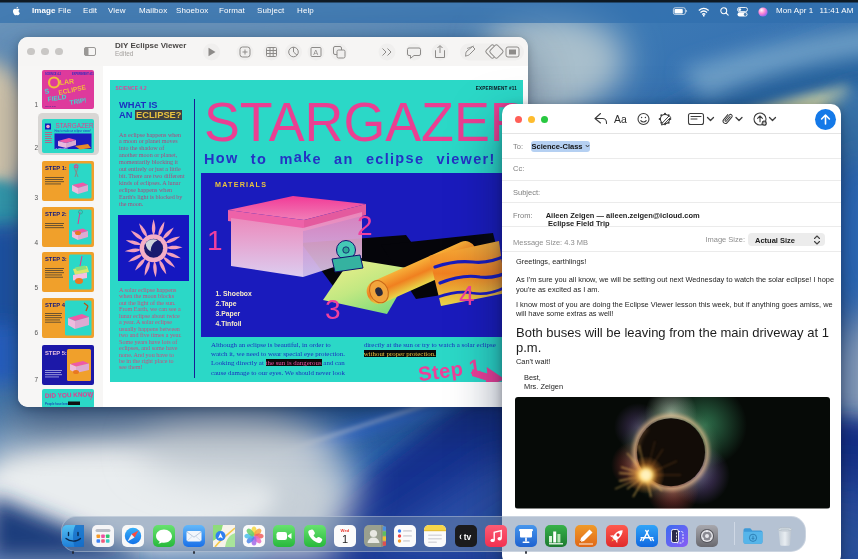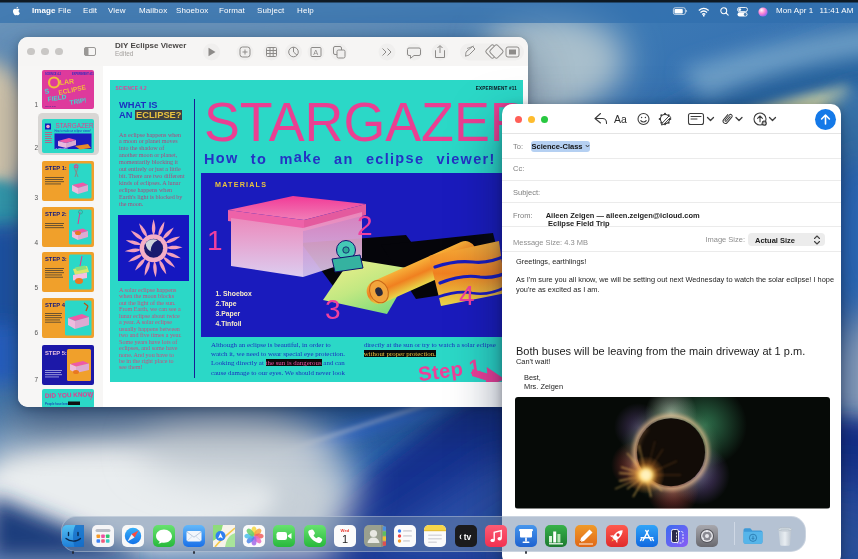--- a/index.html
+++ b/index.html
@@ -469,21 +469,22 @@
   <div class="abs" style="left:43.7px;top:106.9px;font-weight:bold;">Aileen Zeigen — aileen.zeigen@icloud.com</div>
   <div class="abs" style="left:11px;top:134px;color:#8e8e8e;">Message Size: 4.3 MB</div>
   <div class="abs" style="left:203.4px;top:130.6px;color:#8e8e8e;">Image Size:</div>
   <div class="abs" style="left:245.8px;top:129.4px;width:77.7px;height:12.7px;background:#ececec;border-radius:4px;"></div>
   <div class="abs" style="left:253px;top:131.5px;font-weight:bold;">Actual Size</div>
   <svg class="abs" style="left:311px;top:131px" width="8" height="10" viewBox="0 0 8 10" fill="none" stroke="#444" stroke-width="1.1" stroke-linecap="round" stroke-linejoin="round">
     <path d="M1.5,3.5 L4,1 L6.5,3.5 M1.5,6.5 L4,9 L6.5,6.5"></path>
   </svg>
   <div class="abs" style="left:14px;top:153.4px;font-size:7.4px;">Greetings, earthlings!</div>
   <div class="abs" style="left:14px;top:171.4px;font-size:7.4px;line-height:9.4px;">As I'm sure you all know, we will be setting out next Wednesday to watch the solar eclipse! I hope<br>you're as excited as I am.</div>
-  <div class="abs" style="left:14px;top:221.2px;font-size:11px;margin-top:20px;">Both buses will be leaving from the main driveway at 1 p.m.</div>
+  <div class="abs" style="left:14px;top:196.2px;font-size:7.4px;line-height:9px;">I know most of you are doing the Eclipse Viewer lesson this week, but if anything goes amiss, we<br>will have some extras as well!</div>
+  <div class="abs" style="left:14px;top:221.2px;font-size:13px;">Both buses will be leaving from the main driveway at 1 p.m.</div>
   <div class="abs" style="left:14px;top:253px;font-size:7.4px;">Can't wait!</div>
   <div class="abs" style="left:22px;top:268.9px;font-size:7.4px;line-height:9.4px;">Best,<br>Mrs. Zeigen</div>
   <svg class="abs" style="left:13px;top:293px;border-radius:3px;" width="315" height="111.5" viewBox="0 0 315 111.5">
     <defs>
       <radialGradient id="pgrim" cx="0.5" cy="0.5" r="0.5">
         <stop offset="0.6" stop-color="#000" stop-opacity="0"></stop>
         <stop offset="0.7" stop-color="#caa87a" stop-opacity="0.5"></stop>
         <stop offset="0.8" stop-color="#6a8a6a" stop-opacity="0.25"></stop>
         <stop offset="1" stop-color="#1a3a28" stop-opacity="0"></stop>
       </radialGradient>

